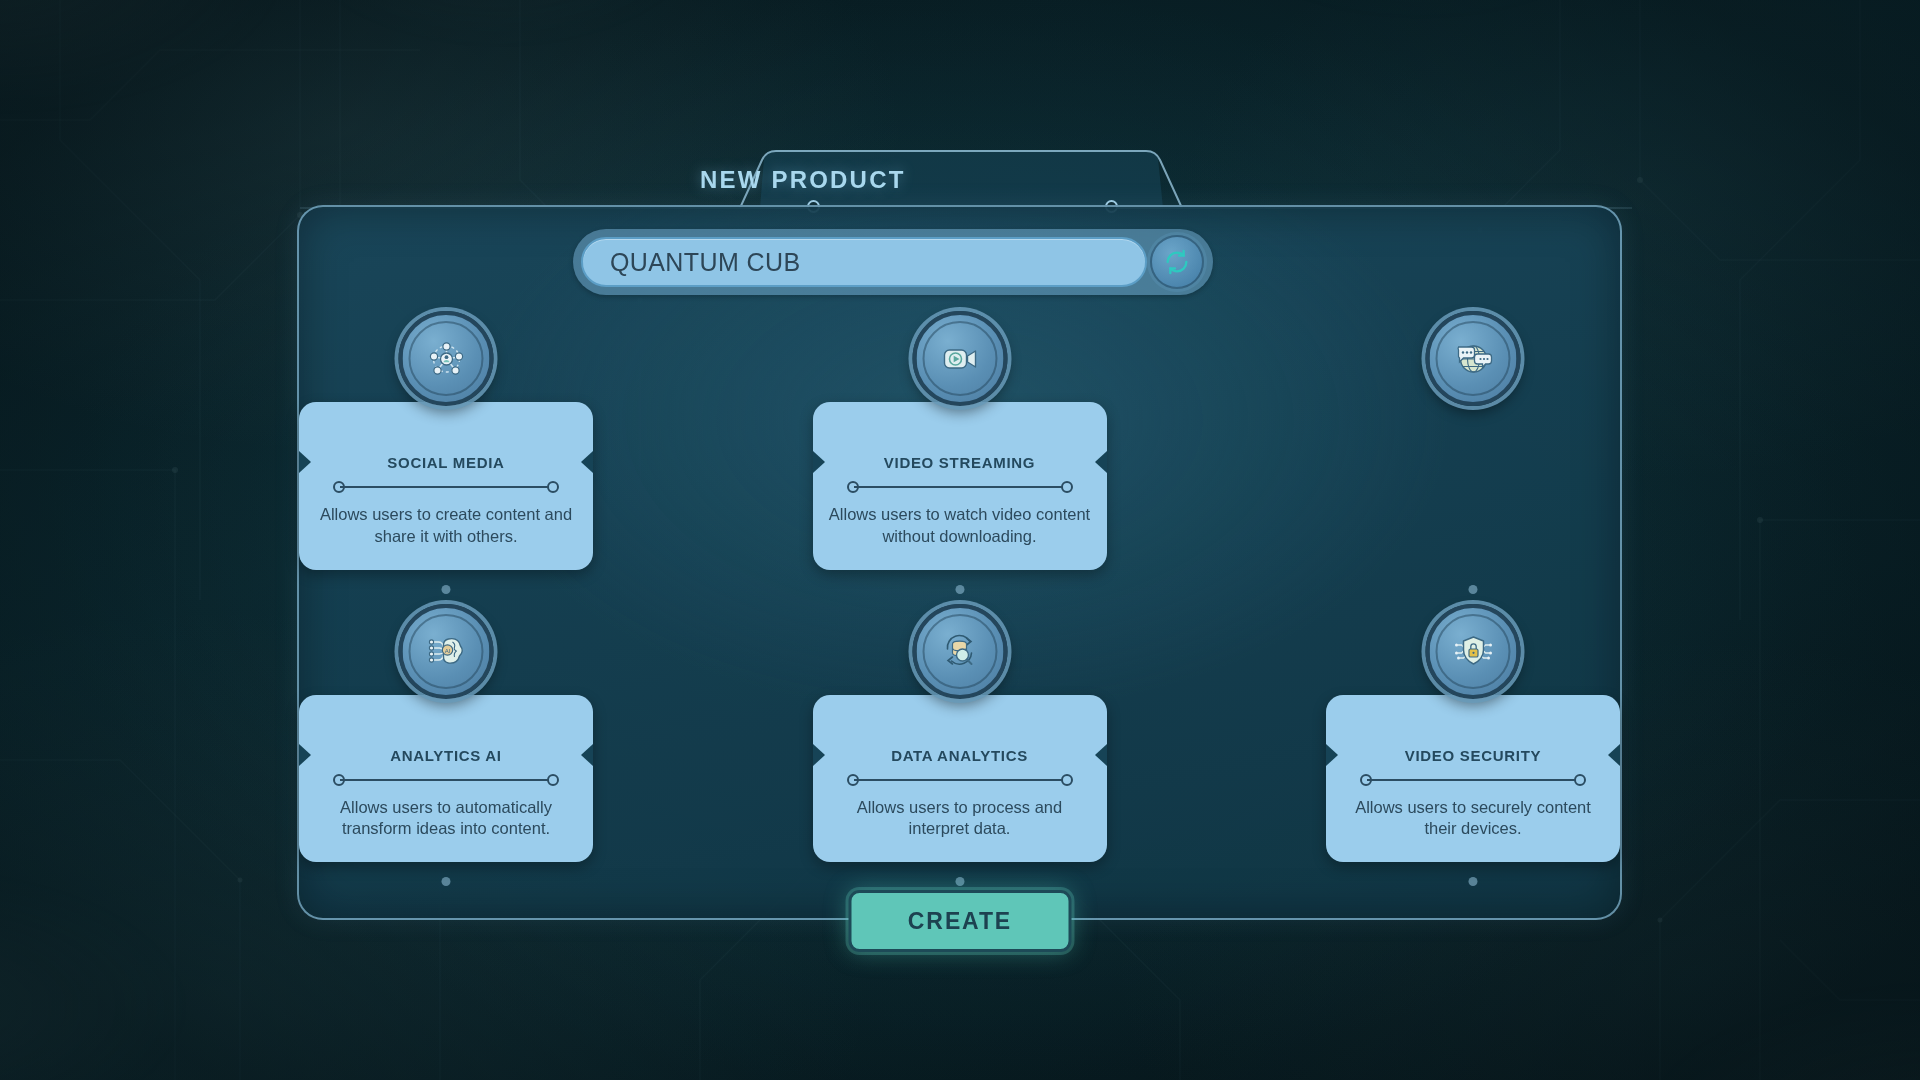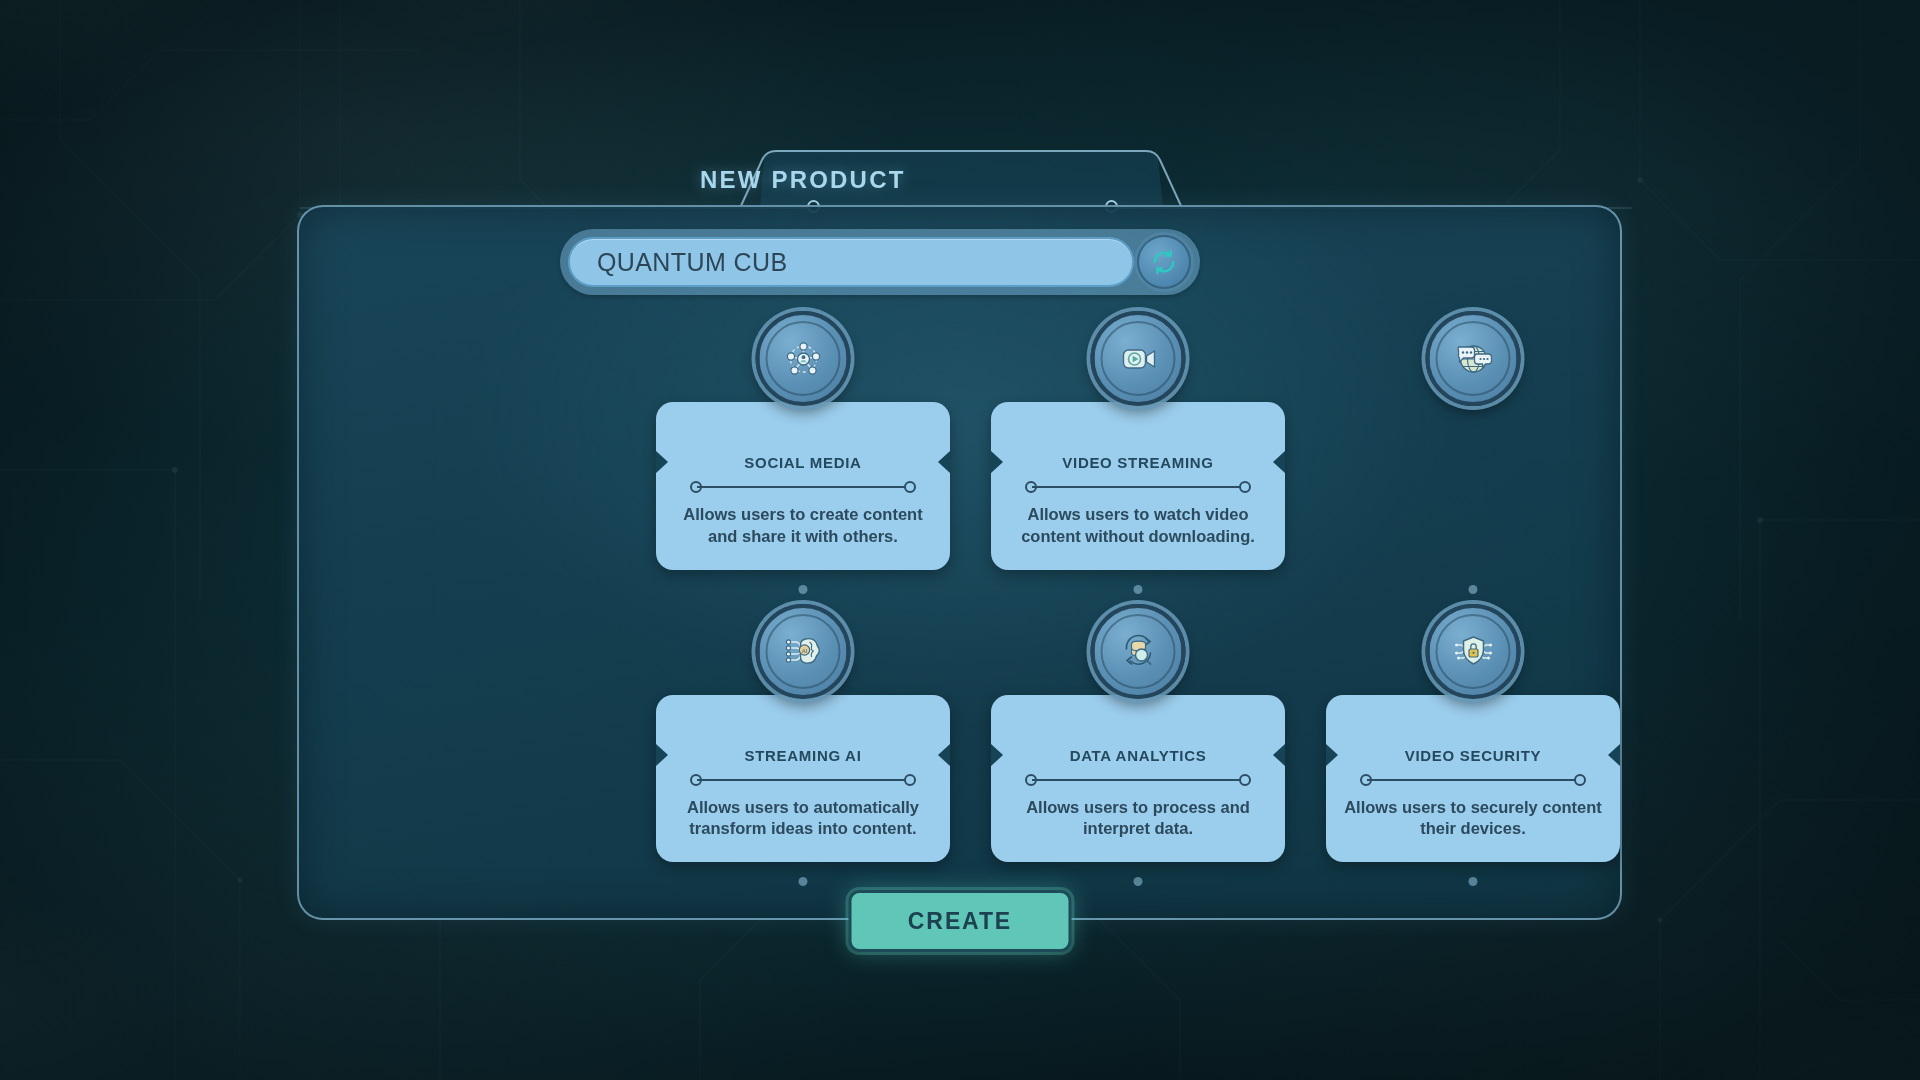--- a/index.html
+++ b/index.html
@@ -63,21 +63,21 @@
     border:2px solid rgba(150,198,226,.62);
     border-radius:26px;
     background:
       radial-gradient(ellipse 700px 420px at 50% 30%, rgba(41,95,117,.55), rgba(0,0,0,0) 70%),
       linear-gradient(170deg, rgba(26,72,92,.92) 0%, rgba(21,64,82,.92) 45%, rgba(17,55,70,.92) 100%);
     box-shadow: 0 0 46px rgba(0,0,0,.35) inset, 0 0 26px rgba(120,180,215,.10);
   }
 
   
   #search-row {
-    position:absolute; left:261px; top:22px; width:640px; height:66px;
+    position:absolute; left:274px; top:22px; width:640px; height:66px;
     background:rgba(116,172,209,.52);
     border-radius:33px;
     box-shadow:0 2px 5px rgba(0,0,0,.22);
     display:flex; align-items:center;
   }
   #search-field {
     position:absolute; left:8px; top:8px; width:566px; height:50px;
     border-radius:25px;
     background:#8fc5e6;
     border:2px solid #5c9ec6;
@@ -90,21 +90,21 @@
     position:absolute; right:9px; top:6px; width:54px; height:54px;
     border-radius:50%;
     background:radial-gradient(circle at 38% 32%, #6ba5c9, #4b85ad 75%);
     border:2px solid rgba(44,86,112,.75);
     box-shadow:0 0 0 3px rgba(92,148,184,.35);
     display:flex; align-items:center; justify-content:center;
   }
 
   
   #card-grid { position:absolute; left:0; top:150px; width:100%; }
-  .card-row { display:flex; justify-content:flex-end; gap:41px; margin-bottom:80px; }
+  .card-row { display:flex; justify-content:space-between; gap:79px; margin-bottom:80px; }
   .card-wrap { position:relative; width:294px; }
 
   .card-icon {
     position:absolute; left:50%; top:-46px; transform:translateX(-50%);
     width:95px; height:95px; border-radius:50%;
     background:radial-gradient(circle at 36% 30%, #7aafd0 0%, #5a8fb4 55%, #4b7ba0 100%);
     border:4px solid #24465c;
     box-shadow:0 0 0 4px rgba(105,155,186,.85), 0 6px 14px rgba(0,0,0,.45);
     display:flex; align-items:center; justify-content:center;
     z-index:3;
@@ -150,21 +150,21 @@
   .divider .end {
     position:absolute; top:0; width:12px; height:12px; border-radius:50%;
     border:2px solid #2b4d63; background:#9bcdec;
   }
   .card-body.selected .divider .end { border-color:#20565c; background:#4fc7b8; }
   .divider .end.a { left:0; }
   .divider .end.b { right:0; }
 
   .card-desc {
     margin-top:11px; text-align:center;
-    font-size:16.5px; line-height:1.32; color:#2c4a5d;font-weight:bold;
+    font-size:16.5px; line-height:1.32; color:#2c4a5d;
   }
   .card-body.selected .card-desc { color:#ffffff; }
 
   .card-dot {
     position:absolute; left:50%; transform:translateX(-50%);
     bottom:-24px; width:9px; height:9px; border-radius:50%;
     background:rgba(150,195,220,.55);
   }
 
   
@@ -373,21 +373,21 @@
               <path d="M30 15 q3 2 2 5 q-1 3 2 4"></path>
                 <path d="M34 24 q-3 2 -2 6"></path>
             </g>
             <circle cx="25" cy="23" r="5.2" fill="#e3cd9a" stroke="#3d6a85" stroke-width="1.2"></circle>
             <text x="25" y="26" font-size="6" text-anchor="middle" fill="#3d6a85" font-family="Liberation Sans, sans-serif">AI</text>
           </svg>
         </div>
         <div class="card-body">
           <div class="notch l"></div>
           <div class="notch r"></div>
-          <div class="card-title">STREAMING AI</div>
+          <div class="card-title">ANALYTICS AI</div>
           <div class="divider">
             <div class="end a"></div>
               <div class="line"></div>
               <div class="end b"></div>
           </div>
           <div class="card-desc">Allows users to automatically transform ideas into content.</div>
         </div>
         <div class="card-dot"></div>
       </div>
 

